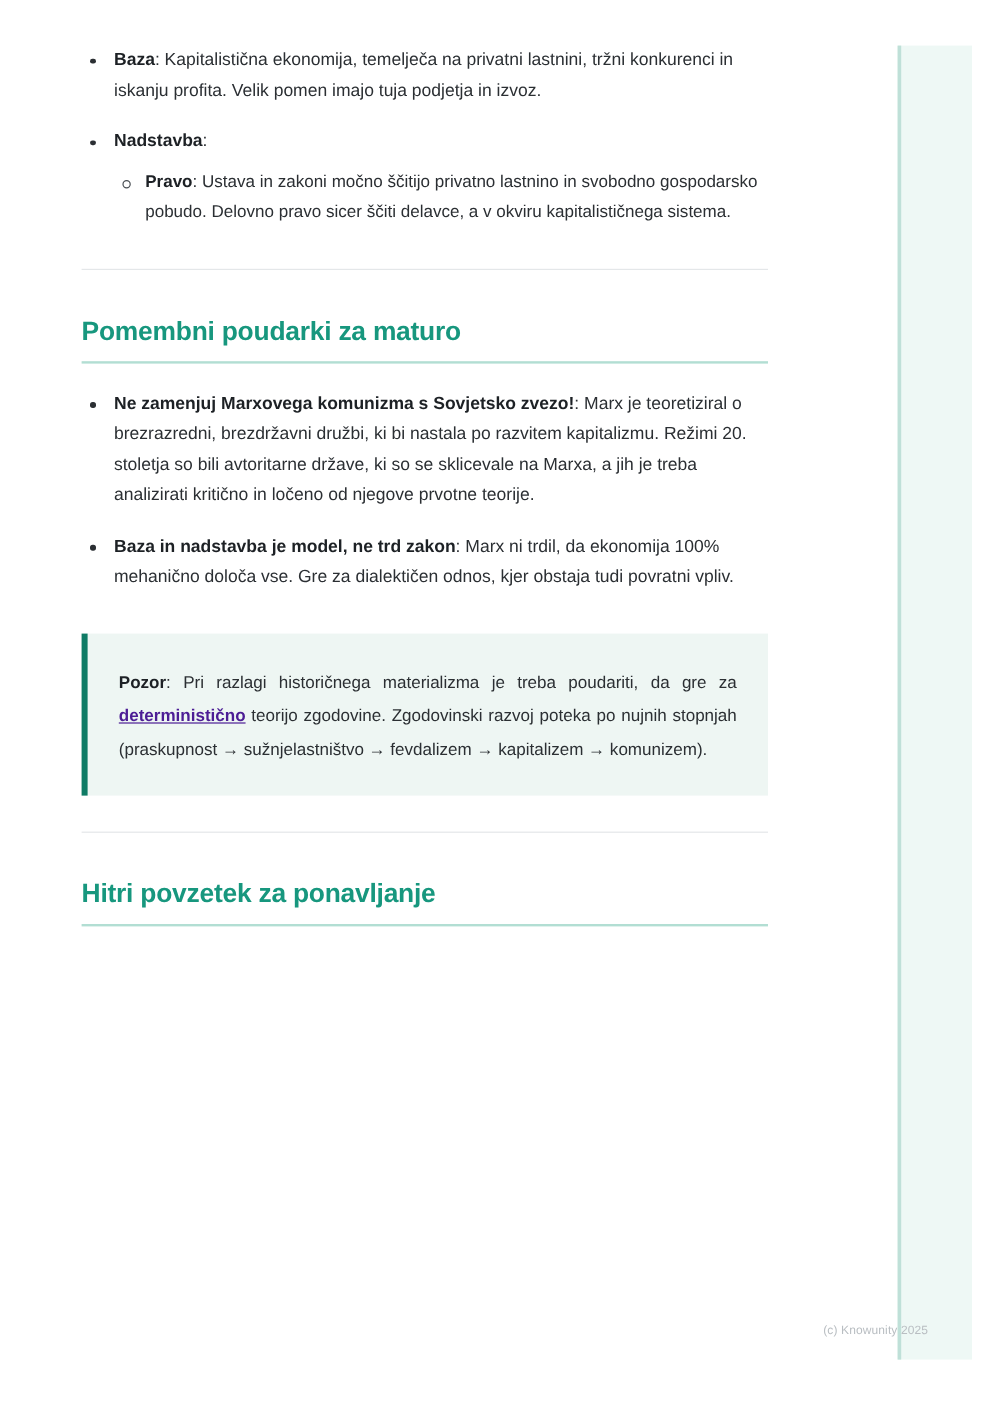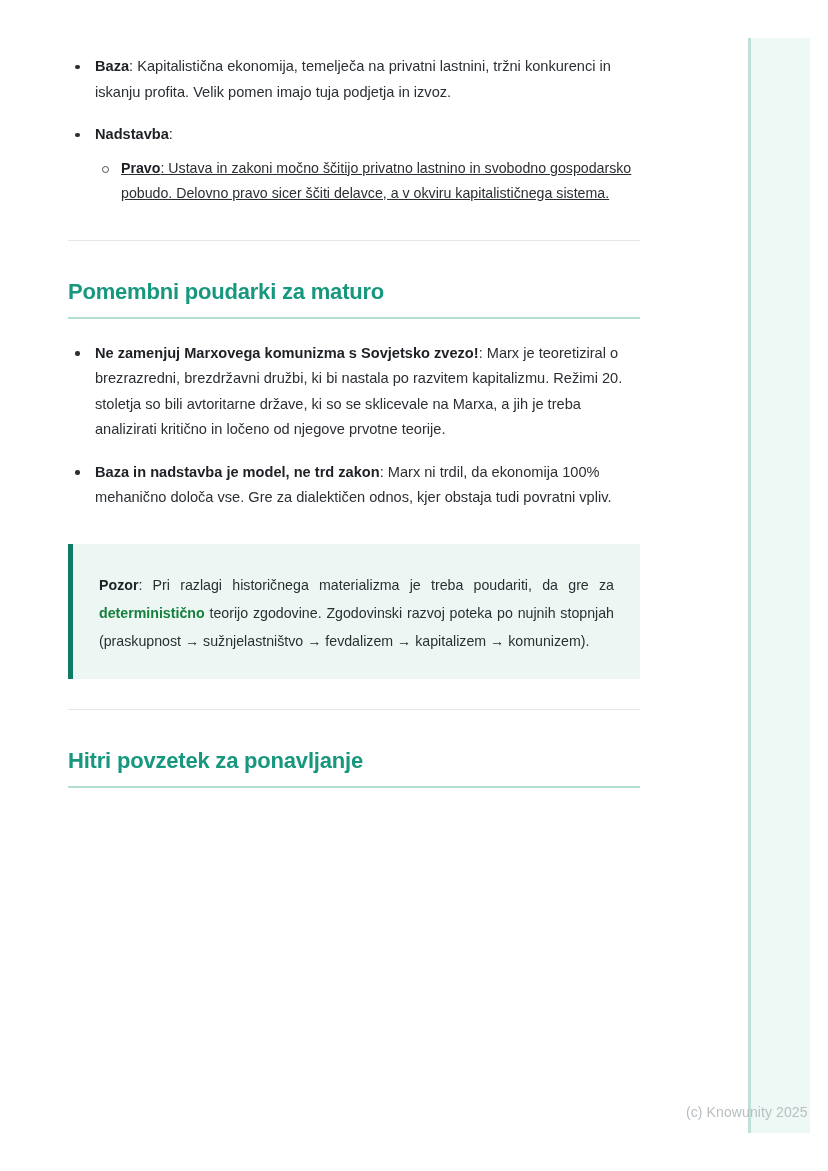--- a/index.html
+++ b/index.html
@@ -25,21 +25,21 @@
     top: 38px;
     width: 62px;
     height: 1095px;
     background: #eef8f5;
     border-left: 3px solid #bfe0d8;
   }
 
   #content {
     position: absolute;
     left: 68px;
-    top: 16px;
+    top: 0;
     width: 572px;
   }
 
   
   ul.bullets {
     list-style: none;
     margin: 0;
     padding: 0;
   }
   ul.bullets > li {
@@ -57,21 +57,20 @@
     top: 10.5px;
     width: 4.5px;
     height: 4.5px;
     border-radius: 50%;
     background: #2b2f33;
   }
   ul.sub {
     list-style: none;
     margin: 8px 0 0 0;
     padding: 0;
-    text-decoration: underline;
   }
   ul.sub > li {
     position: relative;
     padding-left: 26px;
     margin-bottom: 14px;
     font-size: 14.2px;
     line-height: 25.5px;
   }
   ul.sub > li::before {
     content: "";
@@ -110,28 +109,28 @@
   
   .callout {
     background: #eef6f3;
     border-left: 5px solid #0f7b65;
     padding: 27px 26px 24px 26px;
     font-size: 14.2px;
     line-height: 28px;
     text-align: justify;
     color: #2b2f33;
   }
-  .callout b { color: #15803d; }
+  .callout b { color: #4c1d95; text-decoration: underline; }
 
   
   #footer-credit {
     position: absolute;
     left: 686px;
     top: 1104px;
-    font-size: 14px;
+    font-size: 10px;
     color: #b9bec2;
     letter-spacing: 0.1px;
     white-space: nowrap;
     text-align: center;
   }
 
   .sp-38 { height: 38px; }
   .sp-30 { height: 30px; }
   .sp-22 { height: 22px; }
   .sp-16 { height: 16px; }

